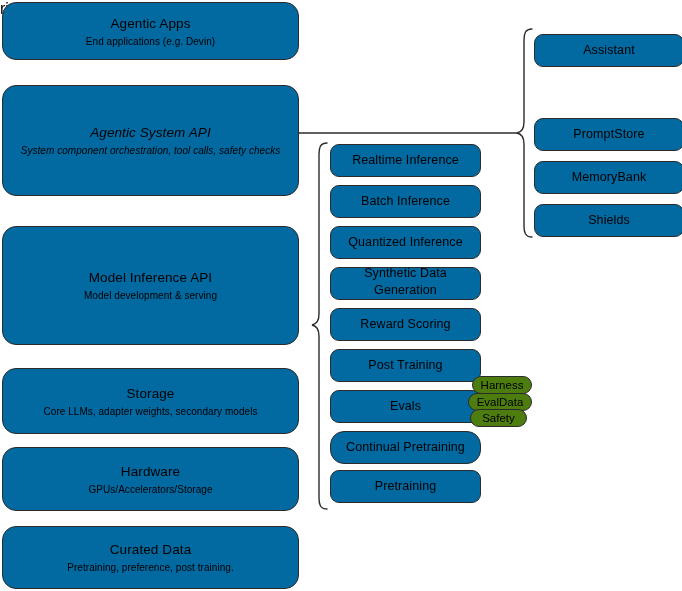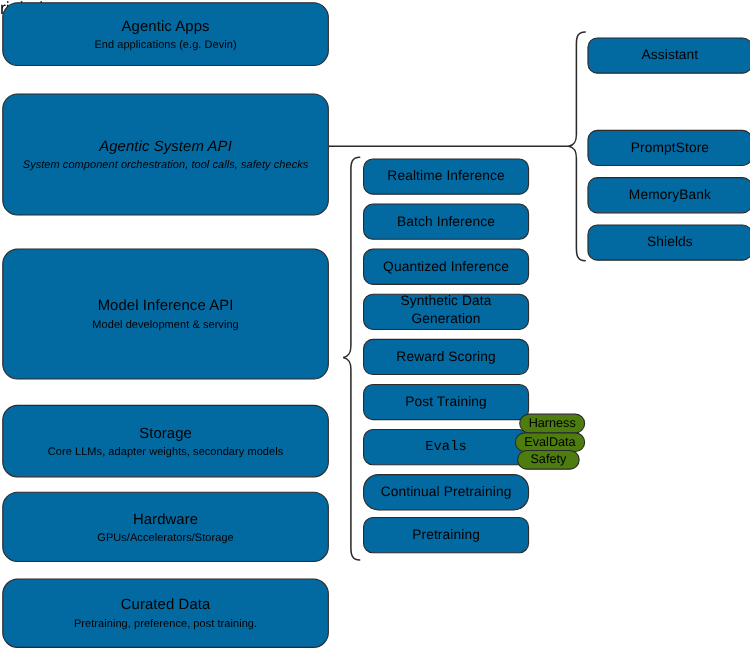--- a/index.html
+++ b/index.html
@@ -162,21 +162,21 @@
   </div>
   <div class="box mid-box" style="top:267px;justify-content:flex-end;">
     <div class="title">Synthetic Data Generation</div>
   </div>
   <div class="box mid-box" style="top:308px;">
     <div class="title">Reward Scoring</div>
   </div>
   <div class="box mid-box" style="top:349px;">
     <div class="title">Post Training</div>
   </div>
-  <div class="box mid-box" style="top:390px;font-family:Liberation Mono, monospace;">
+  <div class="box mid-box" style="top:390px;">
     <div class="title">Evals</div>
   </div>
   <div class="box mid-box" style="top:431px;border-radius:14px;">
     <div class="title">Continual Pretraining</div>
   </div>
   <div class="box mid-box" style="top:470px;">
     <div class="title">Pretraining</div>
   </div>
 
   

